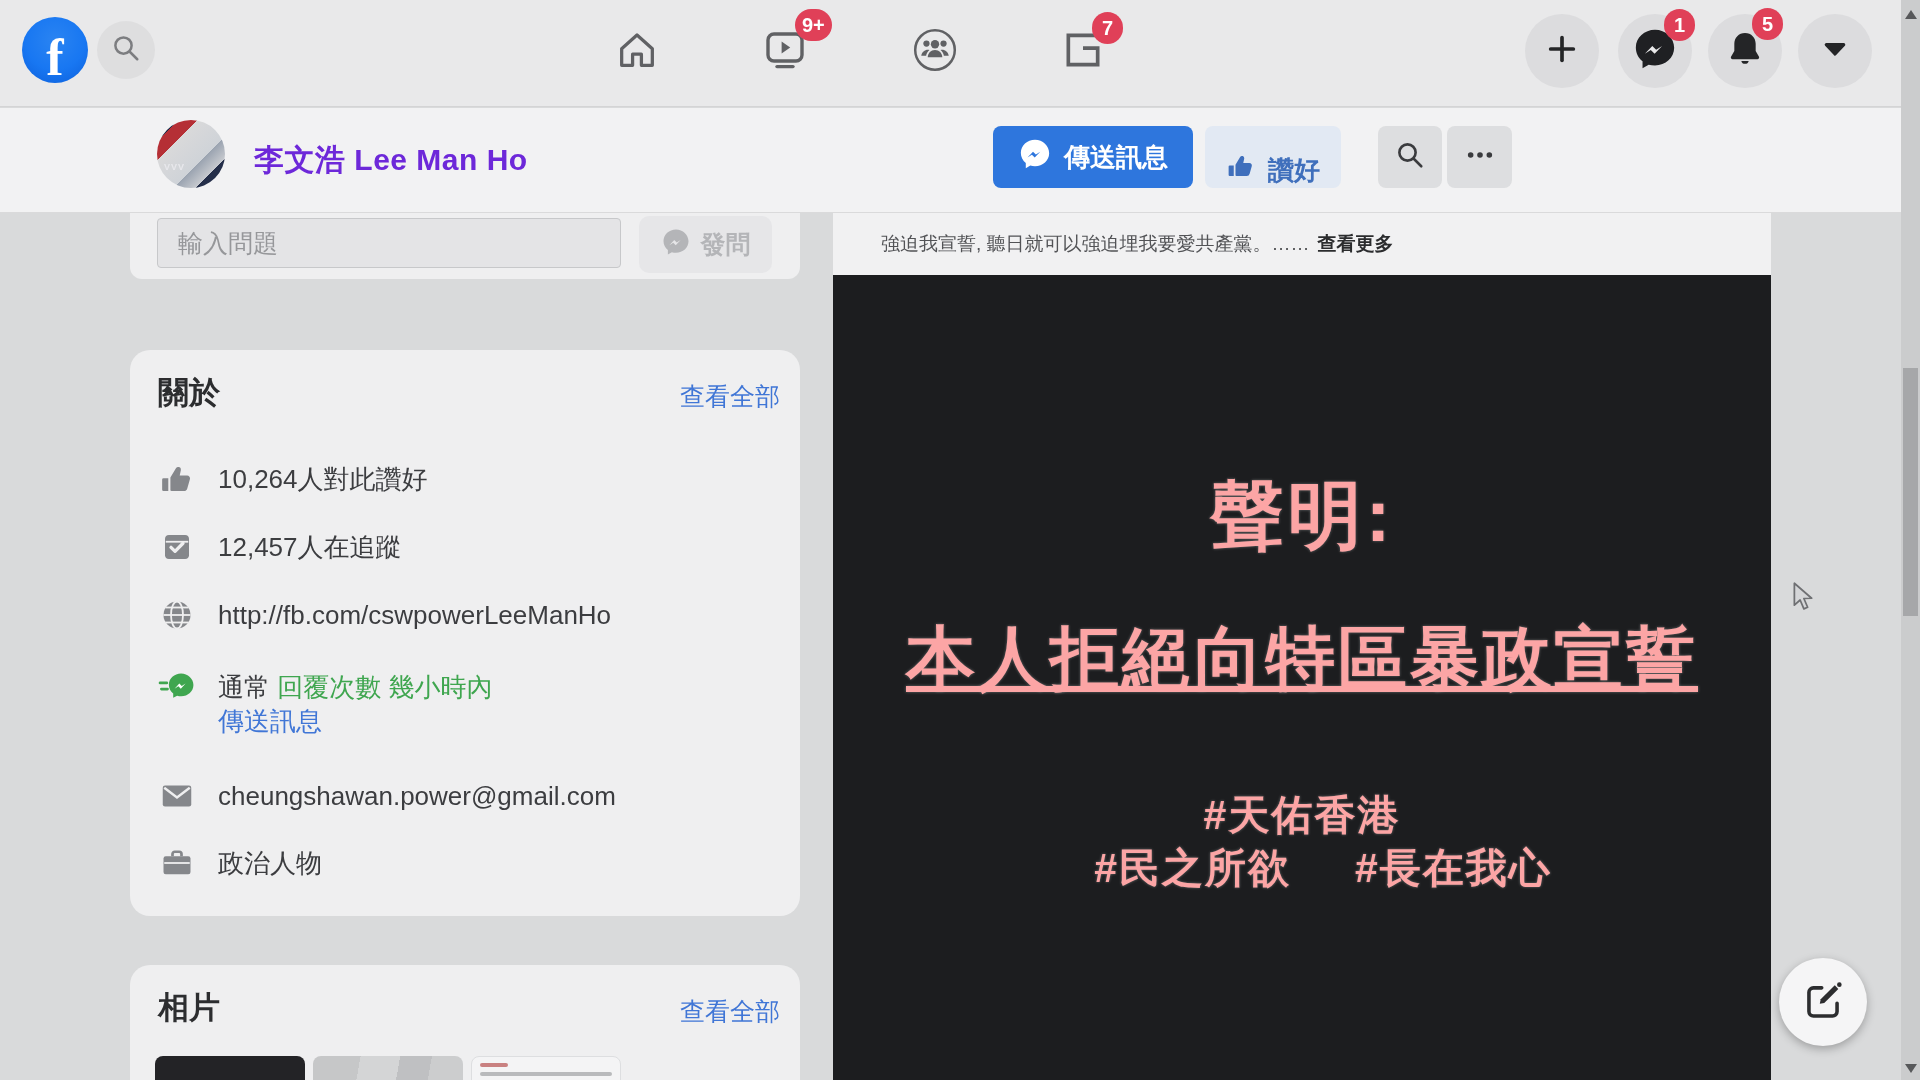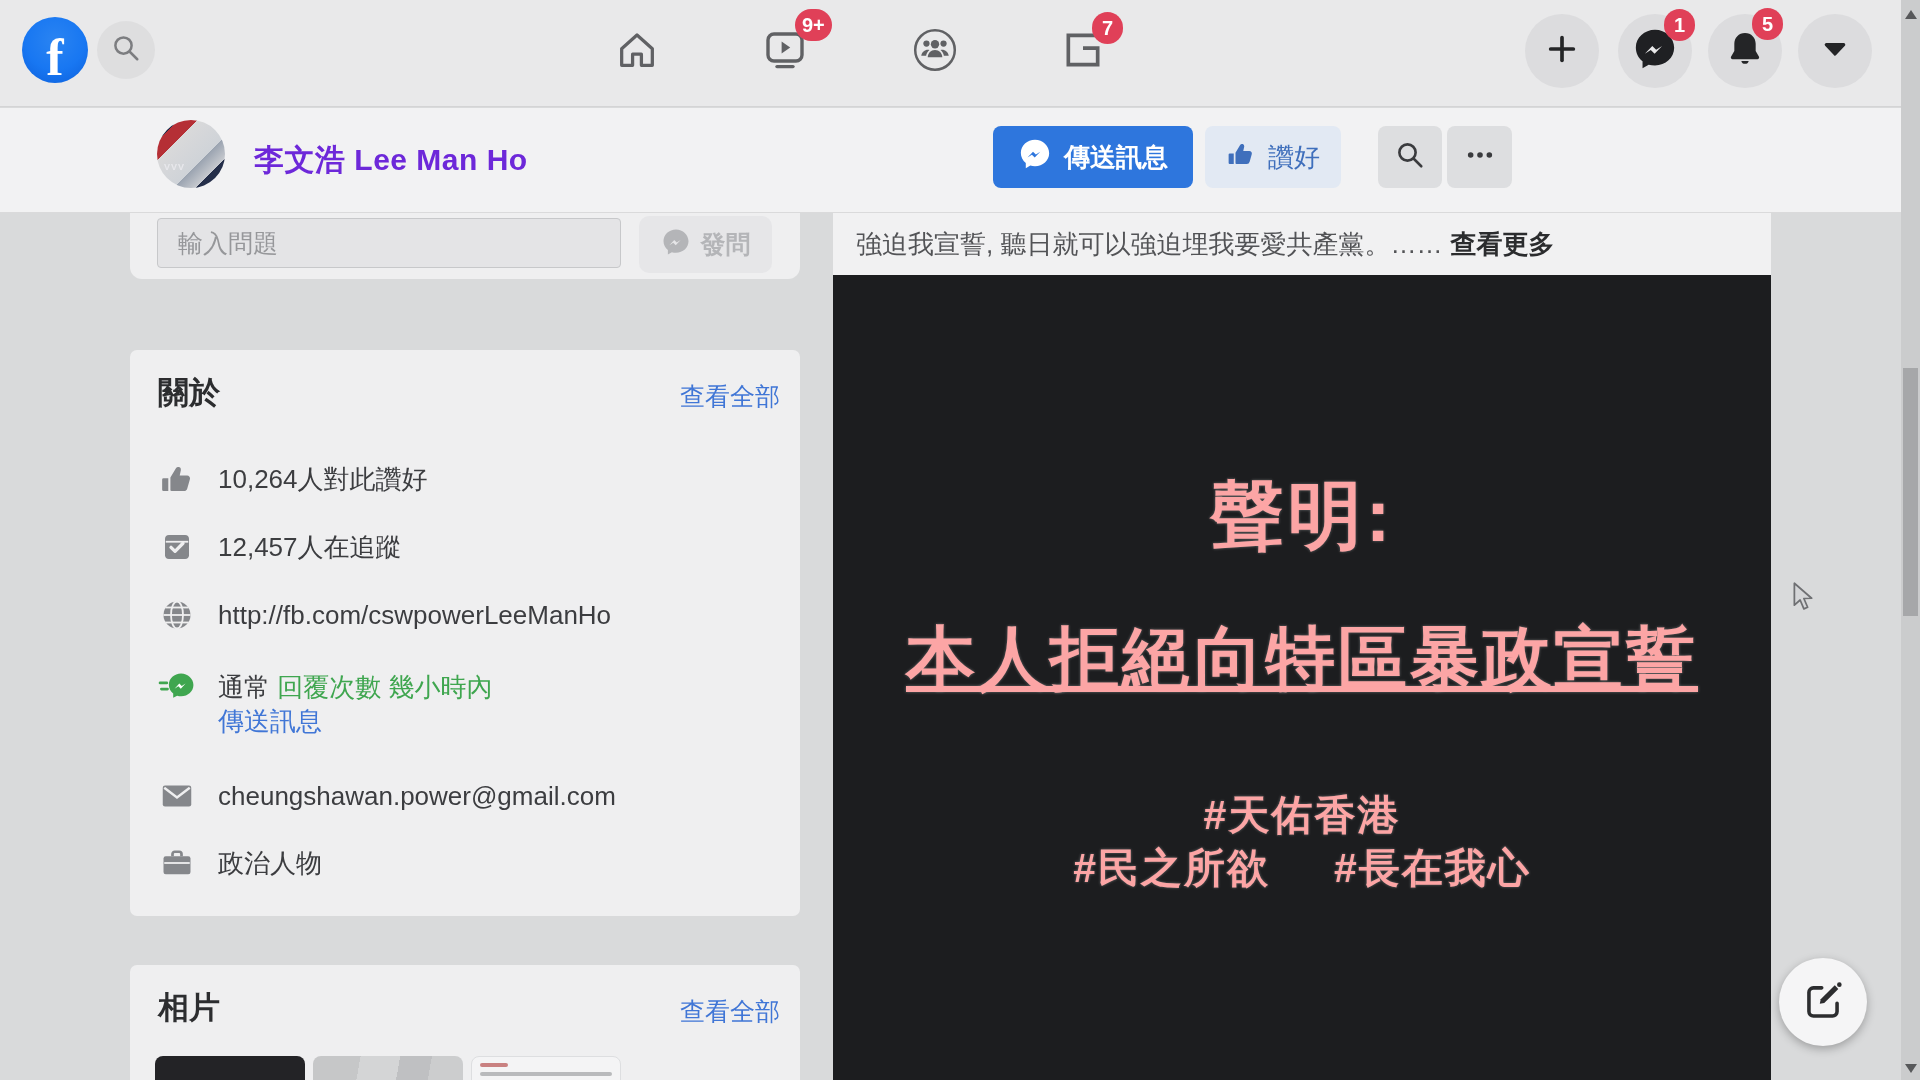--- a/index.html
+++ b/index.html
@@ -21,26 +21,26 @@
   .right-btn { top:14px; width:74px; height:74px; background:#dcdcde; color:#242527; }
 
   
   .pheader { position:absolute; left:0; top:108px; width:1901px; height:105px; background:#f2f2f3; border-bottom:1px solid #dadadb; }
   .avatar { position:absolute; left:157px; top:12px; width:68px; height:68px; border-radius:50%; overflow:hidden;
             background:linear-gradient(135deg,#18233f 0%,#18233f 16%,#b52f35 16%,#b52f35 30%,#d9d9da 30%,#cfd3d8 62%,#9aa3b0 62%,#c6c9ce 78%,#242e49 78%); }
   .avatar .wm { position:absolute; left:7px; bottom:16px; color:#e8e8ec; font-size:9px; font-weight:bold; letter-spacing:1px; }
   .pname { position:absolute; left:254px; top:32px; font-size:30px; font-weight:600; color:#6d28d9; letter-spacing:.5px; }
   .hbtn { position:absolute; top:18px; height:62px; border-radius:8px; display:flex; align-items:center; justify-content:center; gap:12px; cursor:pointer; }
   .btn-send { left:993px; width:200px; background:#2e76dd; color:#fff; font-size:26px; font-weight:bold; }
-  .btn-like { left:1205px; width:136px; background:#e2e9f3; color:#3f6fbc; font-size:26px; font-weight:normal; }
+  .btn-like { left:1205px; width:136px; background:#e2e9f3; color:#3f6fbc; font-size:26px; font-weight:bold;align-items:flex-end; }
   .btn-hsearch { left:1378px; width:64px; background:#dddee0; color:#3a3b3e; }
   .btn-more { left:1447px; width:65px; background:#dddee0; color:#3a3b3e; }
 
   
-  .card { position:absolute; left:130px; width:670px; background:#efeff0; border-radius:7px; }
+  .card { position:absolute; left:130px; width:670px; background:#efeff0; border-radius:20px; }
   .q-card { top:213px; height:66px; border-radius:0 0 12px 12px; }
   .q-input { position:absolute; left:27px; top:5px; width:464px; height:50px; background:#e4e4e6; border:1px solid #c7c8ca;
              border-radius:4px; font-size:25px; color:#5a5b5e; padding:0 20px; outline:none; font-family:inherit; }
   .q-input::placeholder { color:#96979a; }
   .ask-btn { position:absolute; left:509px; top:3px; width:133px; height:57px; background:#e6e6e8; border:none; border-radius:10px;
              color:#b4b5b8; font-size:25px; font-weight:bold; display:flex; align-items:center; justify-content:center; gap:10px; font-family:inherit; }
 
   .about-card { top:350px; height:566px; }
   .card-title { position:absolute; left:28px; top:22px; font-size:31px; font-weight:bold; color:#2c2d2f; }
   .see-all { position:absolute; right:20px; top:30px; font-size:25px; color:#4076d6; cursor:pointer; }
@@ -54,28 +54,28 @@
   .photos-card { top:965px; height:140px; }
   .thumb { position:absolute; top:91px; width:150px; height:49px; border-radius:8px 8px 0 0; }
   .t1 { left:25px; background:#232326; }
   .t2 { left:183px; background:linear-gradient(100deg,#c6c7c8 0 30%,#d4d5d6 30% 55%,#bfc0c2 55% 75%,#cccdce 75%); }
   .t3 { left:341px; background:#f4f4f5; border:1px solid #dddee0; padding:6px 8px; }
   .t3 .ln { height:4px; background:#b9babc; border-radius:2px; margin-bottom:5px; }
   .t3 .ln.red { width:28px; background:#c98181; }
 
   
   .post-strip { position:absolute; left:833px; top:213px; width:938px; height:62px; background:#f1f1f2; display:flex; align-items:center; }
-  .post-text { margin-left:23px; font-size:26px; color:#525356; white-space:nowrap; }
+  .post-text { margin-left:48px; font-size:19px; color:#525356; white-space:nowrap; }
   .see-more { font-weight:bold; color:#2b2c2e; margin-left:8px; cursor:pointer; }
   .media { position:absolute; left:833px; top:275px; width:938px; height:805px; background:#1c1d1f; color:#fca5a5; }
   .media div { position:absolute; width:100%; text-align:center; font-weight:bold; text-shadow:0 0 3px rgba(255,255,255,.35); }
   .m-title { top:192px; font-size:74px; letter-spacing:4px; }
   .m-statement { top:338px; font-size:69px; letter-spacing:3px;text-decoration:underline; }
   .m-tags1 { top:513px; font-size:41px; letter-spacing:2px; }
-  .m-tags2 { top:566px; font-size:41px; letter-spacing:2px; }
+  .m-tags2 { top:566px; font-size:41px; letter-spacing:2px;margin-left:21px; }
   .m-tags2 .gap { display:inline-block; width:64px; }
 
   
   .sb-track { position:absolute; left:1901px; top:0; width:19px; height:1080px; background:#cbcccd; }
   .sb-thumb { position:absolute; left:1903px; top:368px; width:15px; height:248px; background:#a6a7a9; }
   .sb-arrow { position:absolute; left:1901px; width:19px; height:20px; color:#57585a; display:flex; align-items:center; justify-content:center; }
   .fab { position:absolute; left:1779px; top:958px; width:88px; height:88px; border-radius:50%; background:#f5f5f6;
          box-shadow:0 3px 10px rgba(0,0,0,.28); display:flex; align-items:center; justify-content:center; color:#2c2d2f; cursor:pointer; }
   .cursor { position:absolute; left:1792px; top:582px; z-index:9; }
 </style>

